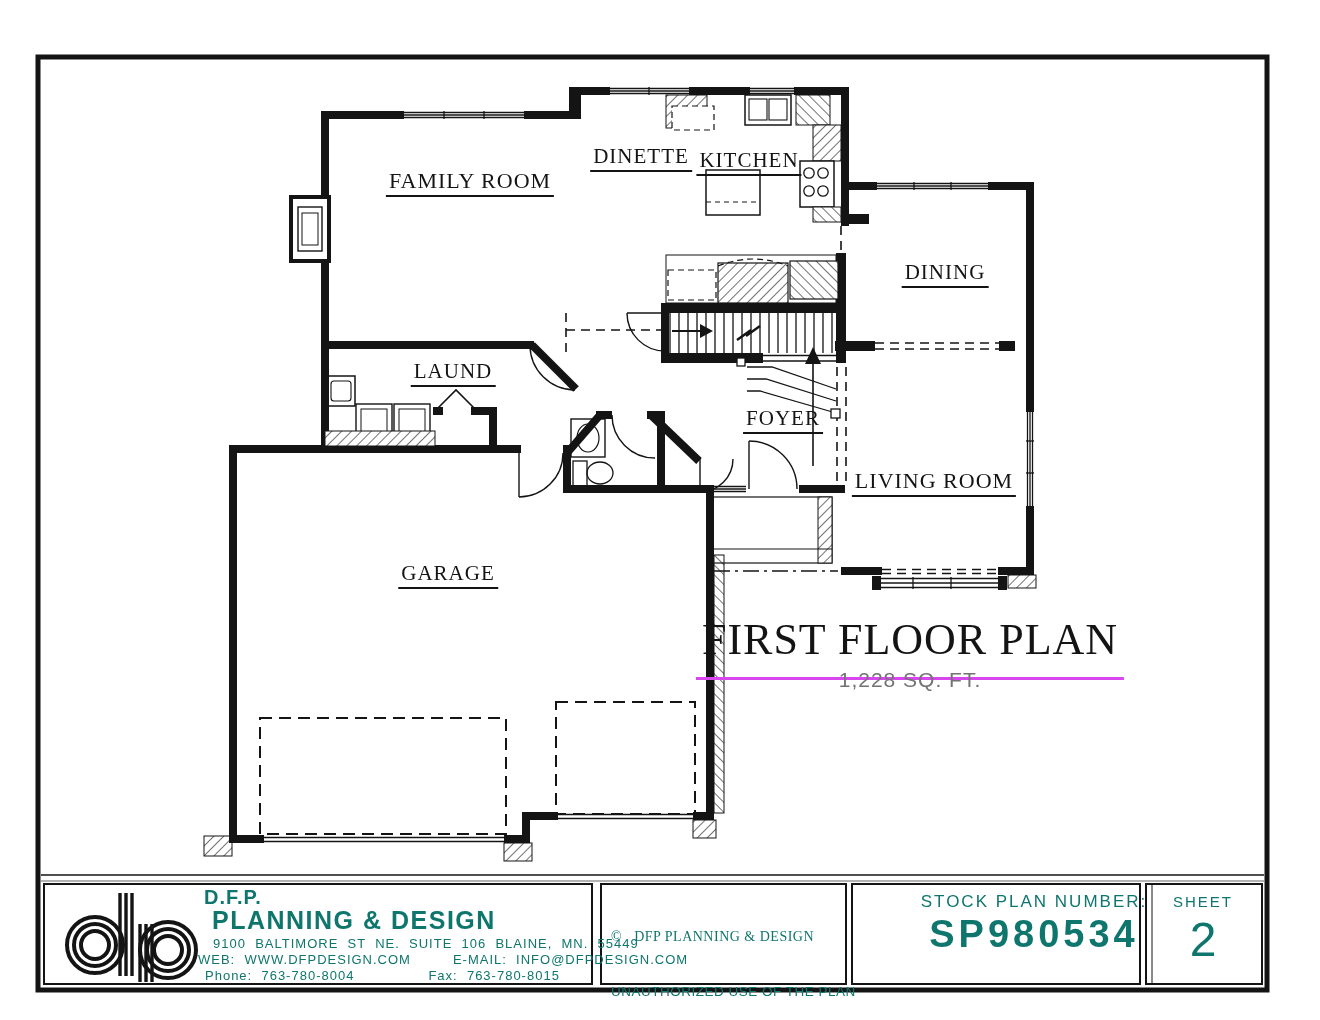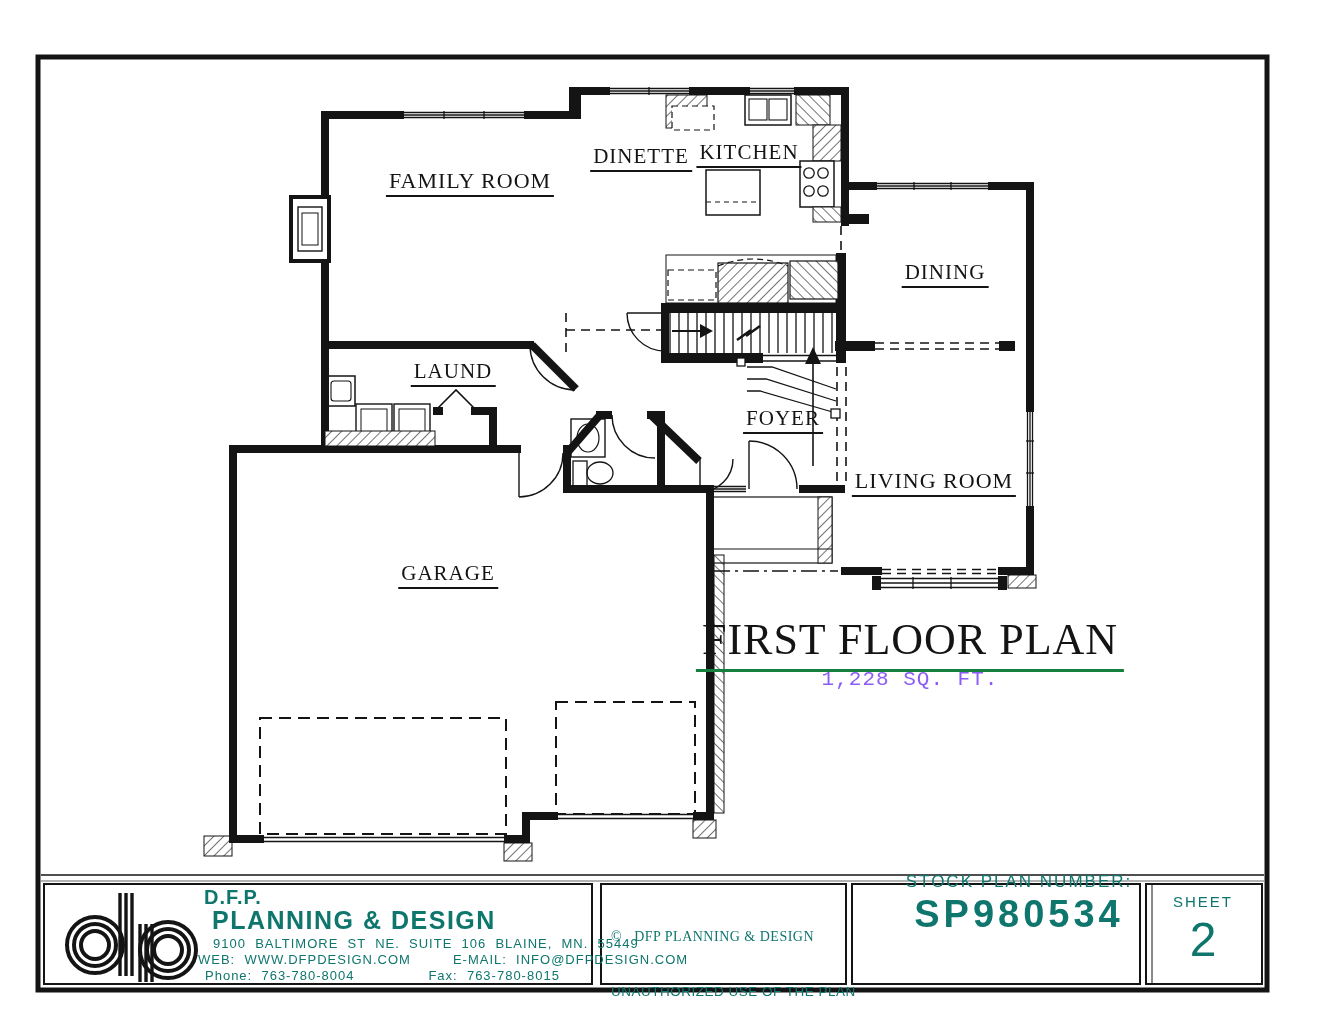--- a/index.html
+++ b/index.html
@@ -4,23 +4,23 @@
 <style>
   html,body{margin:0;padding:0;background:#fff;}
   .sheet{position:relative;width:1320px;height:1020px;background:#ffffff;overflow:hidden;
          font-family:"Liberation Sans",sans-serif;color:#141414;}
   .sheet svg{position:absolute;left:0;top:0;}
   .room-label{position:absolute;transform:translateX(-50%);white-space:nowrap;
     font-family:"Liberation Serif","DejaVu Serif",serif;color:#141414;
     border-bottom:2px solid #141414;padding:0 3px 1px;letter-spacing:1px;font-size:21px;}
   .plan-title{position:absolute;transform:translateX(-50%);white-space:nowrap;
     font-family:"Liberation Serif","DejaVu Serif",serif;color:#141414;
-    font-size:44px;border-bottom:3px solid #15803d;padding:0 6px 4px;letter-spacing:1px;}
+    font-size:44px;border-bottom:3px solid #d946ef;padding:0 6px 12px;letter-spacing:1px;}
   .plan-area{position:absolute;transform:translateX(-50%);white-space:nowrap;
-    font-family:Liberation Mono, monospace;color:#8b5cf6;font-size:21px;letter-spacing:1px;}
+    font-family:Liberation Sans, sans-serif;color:#737373;font-size:21px;letter-spacing:1px;}
   
   .tb-text{position:absolute;color:#0f766e;}
   .tb-abbr{font-size:20px;font-weight:bold;letter-spacing:1px;}
   .tb-name{font-size:25px;font-weight:bold;letter-spacing:1.5px;}
   .tb-small{font-size:13px;letter-spacing:1px;white-space:pre;}
   .tb-row{display:flex;column-gap:42px;}
   .tb-copy{font-size:13.5px;letter-spacing:0.5px;white-space:pre;line-height:16px;}
   .tb-copy .first{margin-bottom:7px;font-size:14px;font-family:Liberation Serif, serif;}
   .tb-center{text-align:center;}
   .stock-label{font-size:17px;letter-spacing:2px;}
@@ -297,21 +297,21 @@
           <line x1="132" y1="893" x2="132" y2="976"></line>
         <line x1="140" y1="924" x2="140" y2="982"></line>
           <line x1="146" y1="924" x2="146" y2="982"></line>
           <line x1="152" y1="924" x2="152" y2="982"></line>
       </g>
     </g>
   </svg>
 
   <div class="room-label" style="left:470px;top:168px;font-size:22px;">FAMILY ROOM</div>
   <div class="room-label" style="left:641px;top:144px;">DINETTE</div>
-  <div class="room-label" style="left:749px;top:140px;">KITCHEN</div>
+  <div class="room-label" style="left:749px;top:148px;">KITCHEN</div>
   <div class="room-label" style="left:945px;top:260px;">DINING</div>
   <div class="room-label" style="left:453px;top:359px;">LAUND</div>
   <div class="room-label" style="left:783px;top:406px;">FOYER</div>
   <div class="room-label" style="left:934px;top:468px;font-size:22px;">LIVING ROOM</div>
   <div class="room-label" style="left:448px;top:561px;">GARAGE</div>
 
   <div class="plan-title" style="left:910px;top:614px;">FIRST FLOOR PLAN</div>
   <div class="plan-area" style="left:910px;top:668px;">1,228 SQ. FT.</div>
 
   <div class="tb-text tb-abbr" style="left:204px;top:886px;">D.F.P.</div>
@@ -326,21 +326,21 @@
     <span class="tb-small">Fax:  763-780-8015</span>
   </div>
 
   <div class="tb-text tb-copy" style="left:611px;top:897px;width:228px;">
     <div class="first">©   DFP PLANNING &amp; DESIGN</div>
     <div>UNAUTHORIZED USE OF THE PLAN</div>
     
     
   </div>
 
-  <div class="tb-text tb-center" style="left:852px;top:872px;width:334px;">
+  <div class="tb-text tb-center" style="left:852px;top:892px;width:334px;padding-left:15px;">
     <div class="stock-label">STOCK PLAN NUMBER:</div>
     <div class="stock-number">SP980534</div>
   </div>
 
   <div class="tb-text tb-center" style="left:1152px;top:893px;width:102px;">
     <div class="sheet-label">SHEET</div>
     <div class="sheet-number">2</div>
   </div>
 
 </div>

